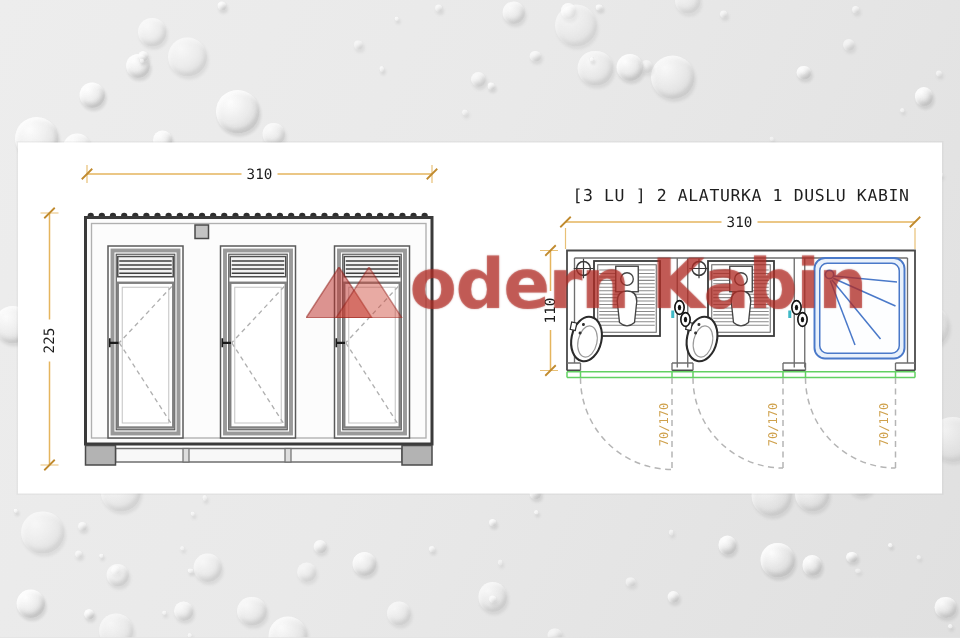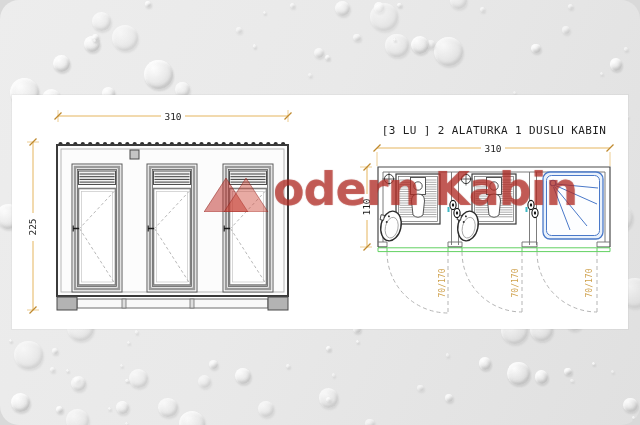--- a/index.html
+++ b/index.html
@@ -1,18 +1,18 @@
 <!DOCTYPE html>
 <html><head>
 <meta charset="utf-8">
 <style>
   html,body{margin:0;padding:0;background:#d9d9d9;}
   #stage{position:relative;width:640px;height:425px;overflow:hidden;
          background:linear-gradient(115deg,#ededed 0%,#e9e9e9 45%,#e0e0e0 100%);
-         font-family:"DejaVu Sans",sans-serif;border-radius:19px;}
+         font-family:"DejaVu Sans",sans-serif;}
   #droplets{position:absolute;inset:0;z-index:1;}
   .droplet{position:absolute;border-radius:50%;
     background:radial-gradient(circle at 32% 28%, rgba(255,255,255,.95) 0%, rgba(242,242,242,.35) 42%, rgba(206,206,206,.45) 70%, rgba(236,236,236,.18) 88%, rgba(255,255,255,.05) 100%);
     box-shadow:inset 1.5px 2px 3px rgba(255,255,255,.95), inset -1.5px -2.5px 3px rgba(148,148,148,.4), 1px 2px 2px rgba(125,125,125,.22);}
   #panel{position:absolute;left:12px;top:95px;width:616px;height:234px;background:#ffffff;z-index:2;
          box-shadow:0 0 0 1px rgba(0,0,0,0.03);}
   #drawings{position:absolute;left:0;top:0;z-index:2;}
   .dim-line{stroke:#e5b55e;stroke-width:1;}
   .dim-ext{stroke:#e8c076;stroke-width:.8;}
   .dim-tick{stroke:#c08a2e;stroke-width:1.2;}

